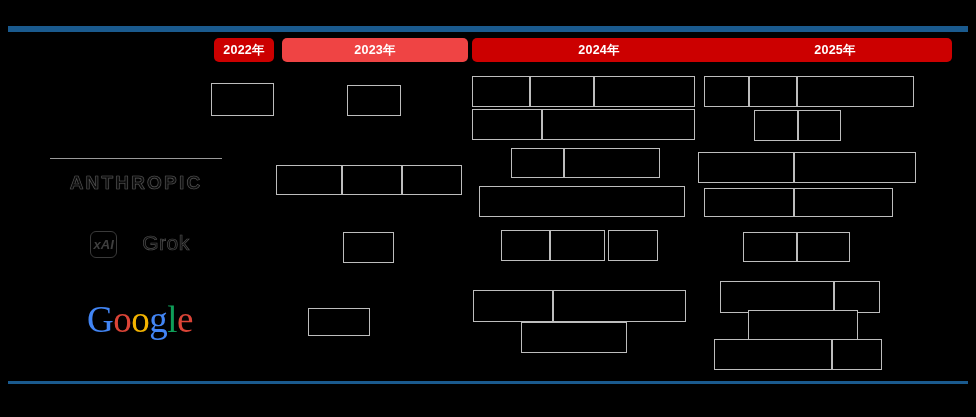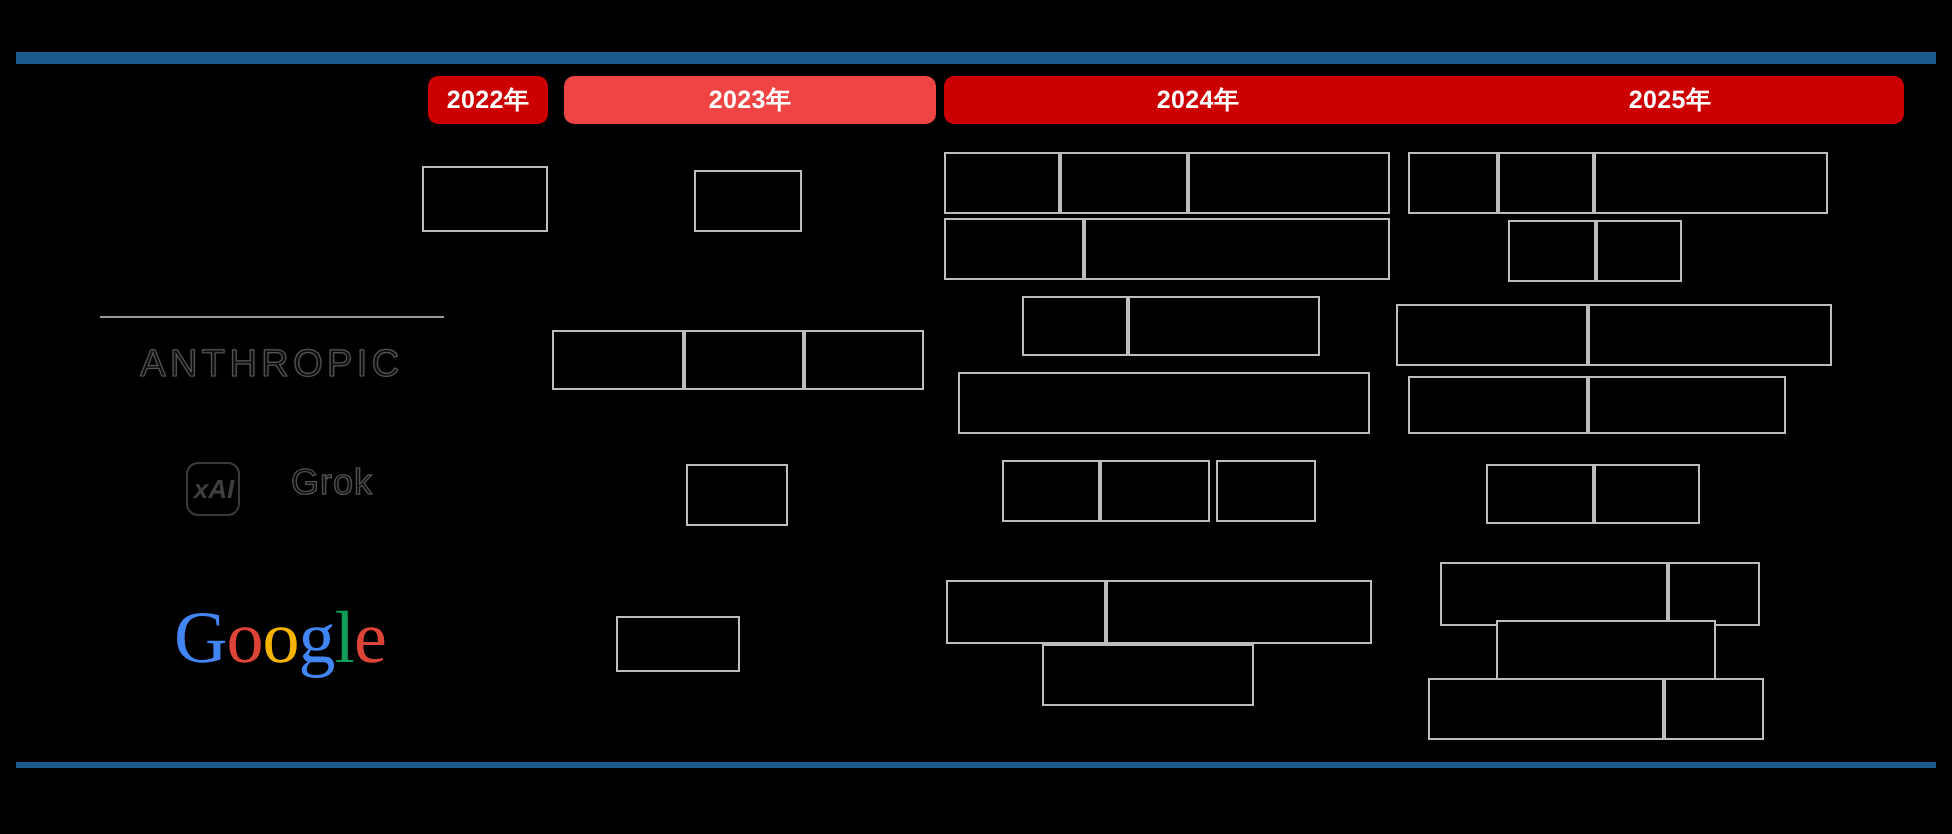--- a/index.html
+++ b/index.html
@@ -63,21 +63,21 @@
     align-items: center;
   }
   .anthropic-rule {
     width: 172px;
     height: 1px;
     background: #9a9a9a;
     margin-bottom: 13px;
   }
   .anthropic-word {
     font-size: 19px;
-    font-weight: normal;
+    font-weight: bold;
     letter-spacing: 2.2px;
     color: #0d0d0d;
     -webkit-text-stroke: 0.6px #555;
     text-shadow: 0 0 1px #4a4a4a;
   }
   .grok-wrap {
     display: flex;
     align-items: flex-start;
     gap: 25px;
   }
@@ -88,21 +88,21 @@
     border-radius: 6px;
     display: flex;
     align-items: center;
     justify-content: center;
     font-size: 13px;
     font-weight: bold;
     color: #3f3f3f;
     font-style: italic;
   }
   .grok-word {
-    font-size: 18px;
+    font-size: 21px;
     color: #0d0d0d;
     -webkit-text-stroke: 0.7px #4e4e4e;
     letter-spacing: .5px;
   }
   .google-word {
     font-family: Liberation Serif, serif;
     font-size: 37px;
     letter-spacing: -0.5px;
     line-height: 1;
   }

